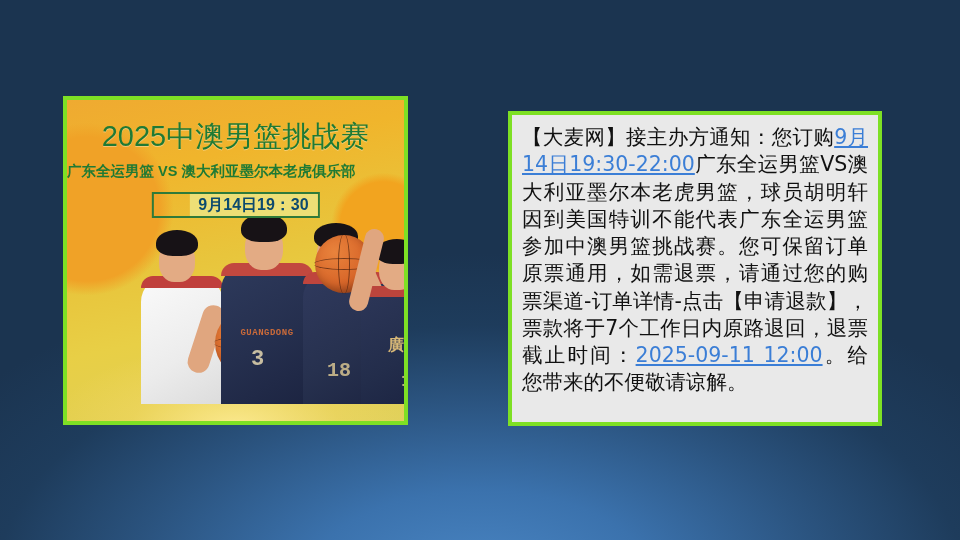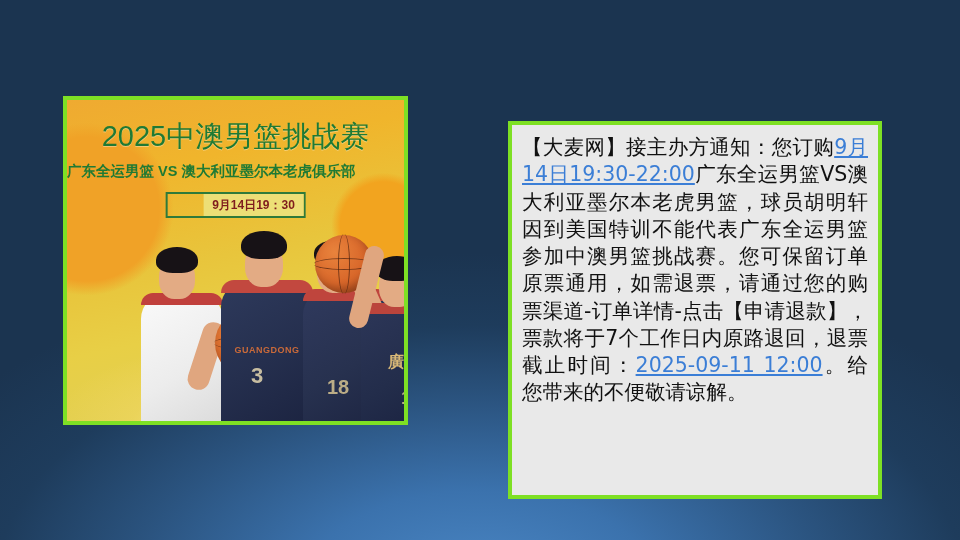--- a/index.html
+++ b/index.html
@@ -87,39 +87,40 @@
     color: #ffffff;
     font-size: 11px;
     font-weight: bold;
     padding: 0 7px;
     display: flex;
     align-items: center;
     white-space: nowrap;
   }
   .badge-date {
     background: #eddf76;
-    color: #7f1d1d;
-    font-size: 12px;
+    color: #0c4a6e;
+    font-size: 16px;
     font-weight: bold;
     padding: 0 9px;
     display: flex;
     align-items: center;
     white-space: nowrap;
     margin-left: 36px;
   }
 
   
   .players {
     position: absolute;
     left: 0; right: 0; bottom: 0;
     height: 205px;
   }
   .player {
     position: absolute;
-    bottom: 0;
+    bottom: 17px;
+    font-family: Liberation Mono, monospace;
   }
   .torso {
     position: absolute;
     bottom: 0;
     border-radius: 26px 26px 0 0;
   }
   .head {
     position: absolute;
     width: 34px; height: 40px;
     border-radius: 48% 48% 42% 42%;
@@ -161,23 +162,23 @@
     border: 1.5px solid rgba(60,25,10,.65);
     border-radius: 50%;
   }
   .ball::before { inset: -1px 40%; border-width: 0 1.5px; }
   .ball::after  { inset: 40% -1px; border-width: 1.5px 0; }
 
   
   .msg-panel {
     position: absolute;
     left: 508px;
-    top: 121px;
+    top: 111px;
     width: 374px;
-    height: 378px;
+    height: 315px;
     box-sizing: border-box;
     border: 4px solid #7ee024;
     background: #e9e9e9;
     padding: 9px 10px 6px 10px;
     overflow: hidden;
   }
   .msg-body {
     font-family: "DejaVu Sans", "Liberation Sans", sans-serif;
     font-size: 20.5px;
     line-height: 1.33;

